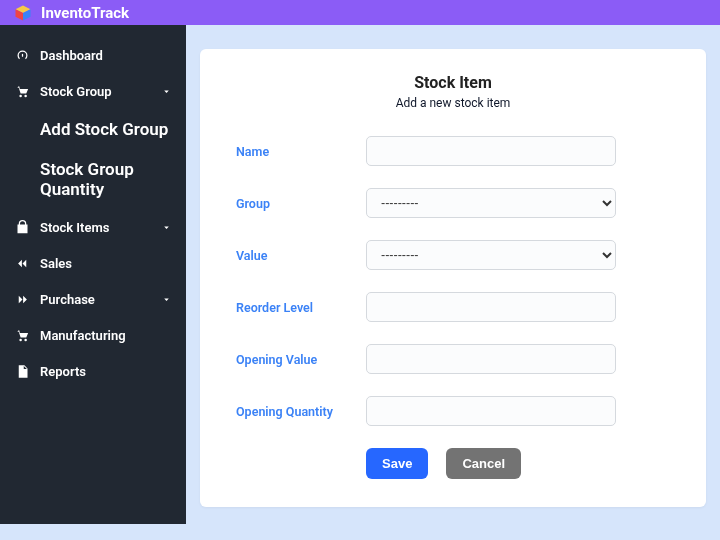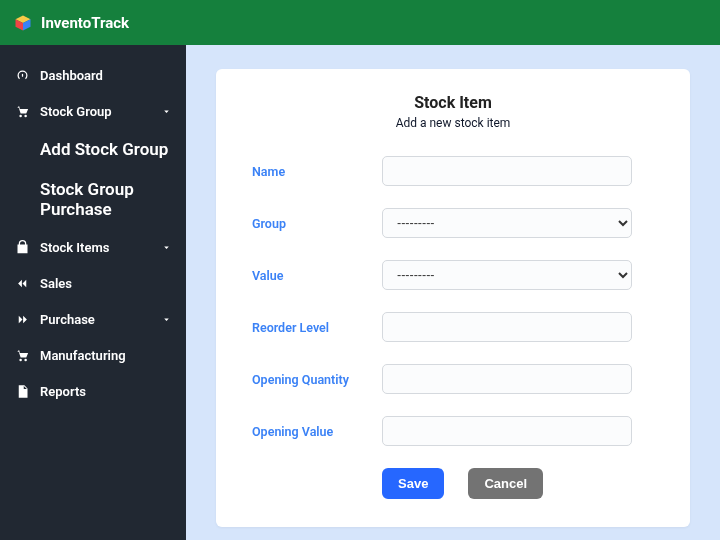--- a/index.html
+++ b/index.html
@@ -8,22 +8,22 @@
       padding: 0;
     }
     body {
       font-family: -apple-system, BlinkMacSystemFont, "Segoe UI", Roboto, "Helvetica Neue", Arial, sans-serif;
       background: #d6e5fb;
       width: 720px;
       height: 540px;
       overflow: hidden;
     }
     .topbar {
-      height: 45px;
-      background: #15803d;
+      height: 25px;
+      background: #8b5cf6;
       display: flex;
       align-items: center;
       padding: 0 14px;
       color: #fff;
       font-weight: 700;
       font-size: 15px;
     }
     .logo-box {
       width: 18px;
       height: 18px;
@@ -71,21 +71,21 @@
       justify-content: center;
     }
     .nav-subitem {
       padding: 10px 14px 10px 40px;
       font-size: 17px;
       font-weight: 600;
       cursor: pointer;
     }
     .main {
       flex: 1;
-      padding: 24px 30px;
+      padding: 24px 14px;
       overflow: auto;
     }
     .card {
       background: #fff;
       border-radius: 6px;
       padding: 24px 36px 28px;
       box-shadow: 0 1px 3px rgba(0,0,0,0.05);
     }
     .card-title {
       text-align: center;
@@ -121,21 +121,21 @@
       font-size: 12.5px;
       background: #fbfcfd;
       color: #333;
       outline: none;
     }
     select.form-control {
       appearance: auto;
     }
     .form-actions {
       display: flex;
-      gap: 24px;
+      gap: 18px;
       margin-left: 130px;
       margin-top: 8px;
     }
     .btn {
       padding: 8px 16px;
       border-radius: 6px;
       font-size: 13px;
       font-weight: 600;
       border: none;
       cursor: pointer;
@@ -186,21 +186,21 @@
         <svg viewBox="0 0 24 24" width="11" height="11" fill="#fff">
             <path d="M7 10l5 5 5-5z"></path>
           </svg>
       </span>
     </div>
 
     <div class="nav-subitem">
       <span>Add Stock Group</span>
     </div>
     <div class="nav-subitem">
-      <span>Stock Group Purchase</span>
+      <span>Stock Group Quantity</span>
     </div>
 
     <div class="nav-item">
       <span class="nav-icon">
         <svg viewBox="0 0 24 24" width="15" height="15" fill="#fff">
             <path d="M6 7V6a6 6 0 0 1 12 0v1h2v14H4V7h2zm2 0h8V6a4 4 0 0 0-8 0v1z"></path>
           </svg>
       </span>
       <span class="nav-label">Stock Items</span>
       <span class="nav-chevron">
@@ -275,26 +275,26 @@
           <option>---------</option>
         </select>
       </div>
 
       <div class="form-row">
         <label class="form-label">Reorder Level</label>
         <input class="form-control" type="text" value="" style="">
       </div>
 
       <div class="form-row">
+        <label class="form-label">Opening Value</label>
+        <input class="form-control" type="text" value="" style="">
+      </div>
+
+      <div class="form-row">
         <label class="form-label">Opening Quantity</label>
-        <input class="form-control" type="text" value="" style="">
-      </div>
-
-      <div class="form-row">
-        <label class="form-label">Opening Value</label>
         <input class="form-control" type="text" value="" style="">
       </div>
 
       <div class="form-actions">
         <button class="btn btn-primary">Save</button>
         <button class="btn btn-dark">Cancel</button>
       </div>
     </div>
   </main>
 </div>

